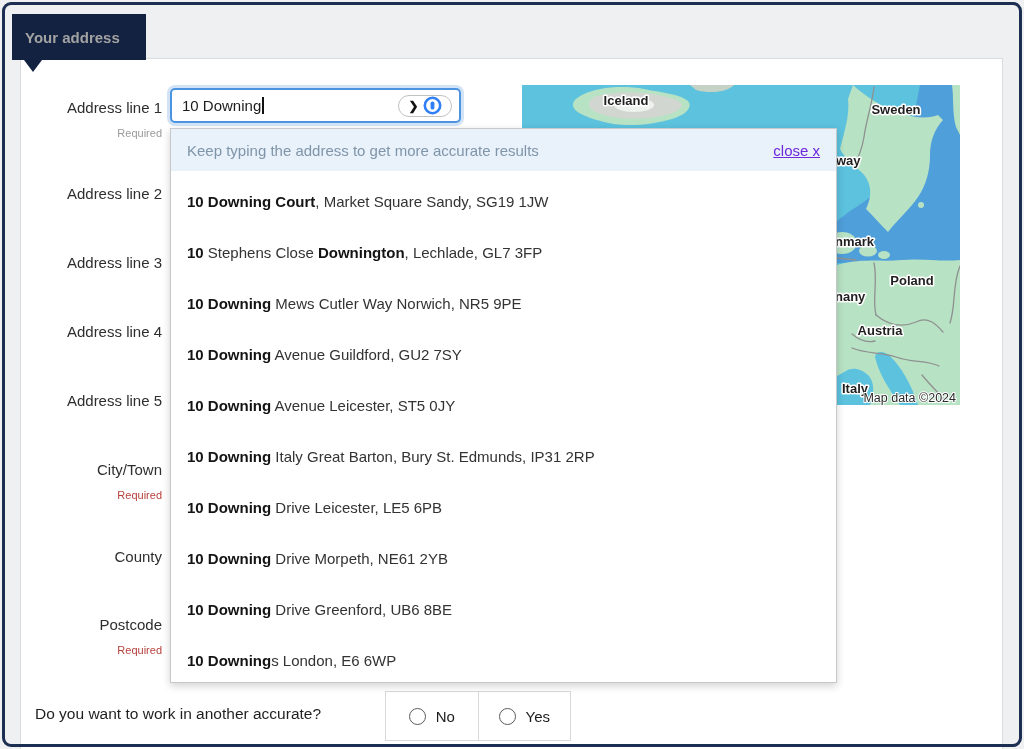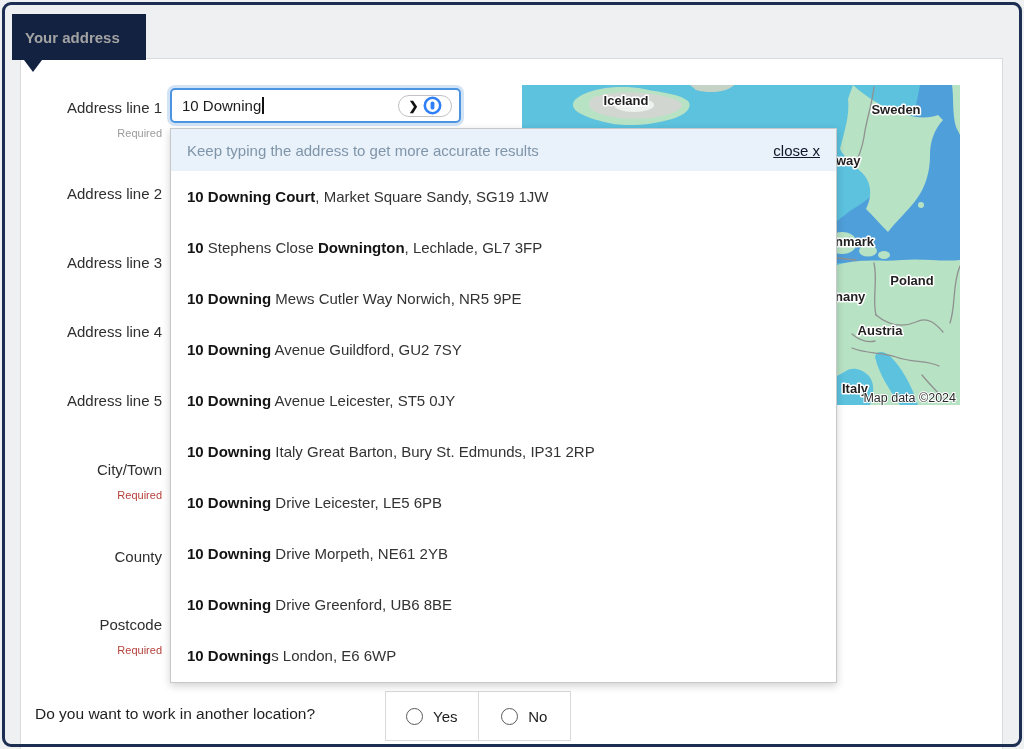--- a/index.html
+++ b/index.html
@@ -23,22 +23,22 @@
 
   .input-wrap { position:absolute; left:170px; top:88px; width:291px; height:35px; background:#fff; border:2px solid #4d94e0; border-radius:5px; box-shadow:0 0 0 3px rgba(125,175,230,.35); display:flex; align-items:center; padding:0 7px 0 10px; z-index:20; }
   .input-text { font-size:15px; color:#1b1b1b; flex:1; white-space:nowrap; }
   .cursor { display:inline-block; width:1.5px; height:17px; background:#111; margin-left:1px; vertical-align:-3px; }
   .op-pill { width:54px; height:22px; border:1px solid #c2c2c2; border-radius:11px; display:flex; align-items:center; justify-content:center; gap:4px; background:#fff; flex:none; }
   .op-chev { font-size:12px; font-weight:bold; color:#111; line-height:1; }
 
   .dropdown { position:absolute; left:170px; top:128px; width:667px; height:555px; background:#fff; border:1px solid #c6c8ca; box-shadow:0 3px 8px rgba(0,0,0,.18); z-index:15; }
   .dd-header { height:42px; background:#e9f1fa; display:flex; align-items:center; justify-content:space-between; padding:0 16px;gap:20px; }
   .dd-hint { font-size:15px; color:#7f95a9; }
-  .dd-close { font-size:15px; color:#0f172a; text-decoration:underline; cursor:pointer; }
-  .dd-list { }
+  .dd-close { font-size:15px; color:#6d28d9; text-decoration:underline; cursor:pointer; }
+  .dd-list { padding-top:5px; }
   .dd-item { height:51px; display:flex; align-items:center; padding:0 16px; font-size:15px; color:#333; cursor:pointer; white-space:pre; }
   .dd-item b { color:#141414; }
 
   .question-label { position:absolute; left:35px; top:705px; font-size:15.5px; color:#1f1f1f; z-index:3; }
   .radio-group { position:absolute; left:385px; top:691px; width:186px; height:50px; border:1px solid #d9d9d9; background:#fff; display:flex; z-index:3; }
   .radio-cell { flex:1; display:flex; align-items:center; justify-content:center; gap:10px; cursor:pointer; }
   .radio-cell + .radio-cell { border-left:1px solid #d9d9d9; }
   .radio-circle { width:17px; height:17px; border:1.5px solid #5a5a5a; border-radius:50%; background:#fff; flex:none; }
   .radio-text { font-size:15px; color:#1c1c1c; }
 </style>
@@ -157,26 +157,26 @@
         <div class="dd-item"><b>10 Downing</b><span> Avenue Guildford, GU2 7SY</span></div>
         <div class="dd-item"><b>10 Downing</b><span> Avenue Leicester, ST5 0JY</span></div>
         <div class="dd-item"><b>10 Downing</b><span> Italy Great Barton, Bury St. Edmunds, IP31 2RP</span></div>
         <div class="dd-item"><b>10 Downing</b><span> Drive Leicester, LE5 6PB</span></div>
         <div class="dd-item"><b>10 Downing</b><span> Drive Morpeth, NE61 2YB</span></div>
         <div class="dd-item"><b>10 Downing</b><span> Drive Greenford, UB6 8BE</span></div>
         <div class="dd-item"><b>10 Downing</b><span>s London, E6 6WP</span></div>
       </div>
   </div>
 
-  <div class="question-label">Do you want to work in another location?</div>
+  <div class="question-label">Do you want to work in another accurate?</div>
   <div class="radio-group">
     <div class="radio-cell">
       <span class="radio-circle"></span>
-      <span class="radio-text">Yes</span>
+      <span class="radio-text">No</span>
     </div>
     <div class="radio-cell">
       <span class="radio-circle"></span>
-      <span class="radio-text">No</span>
+      <span class="radio-text">Yes</span>
     </div>
   </div>
 
   <div class="frame"></div>
 </div>
 
 </body></html>

